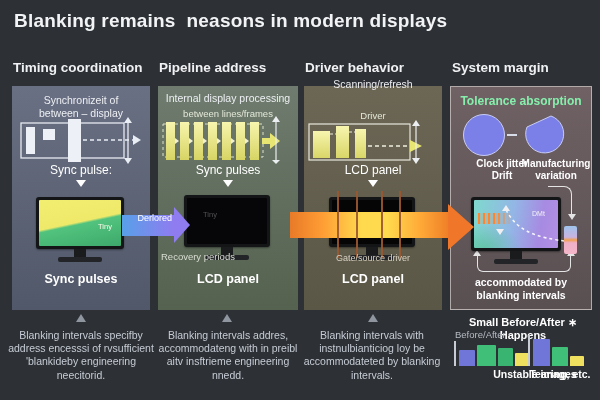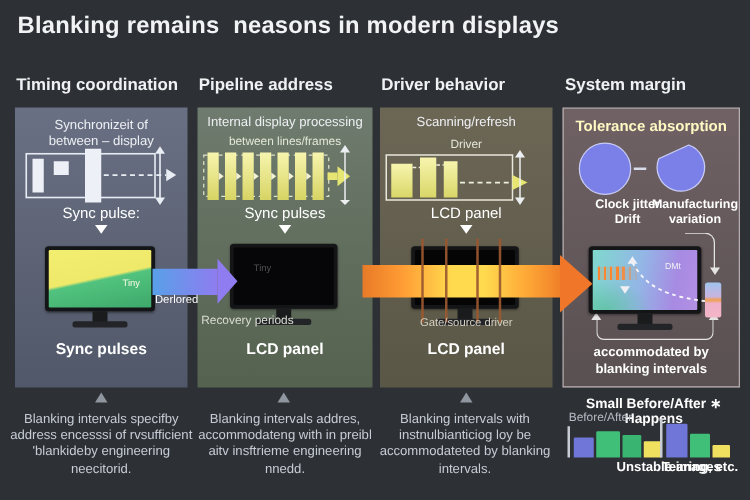--- a/index.html
+++ b/index.html
@@ -27,23 +27,23 @@
 
   .box-title { font-size:10.5px; color:#edeff3; line-height:1.25; }
   .box-sub   { font-size:9.5px;  color:#e4e8d8;text-align:center; }
   .mid-label { font-size:12px; font-weight:normal; color:#ffffff; }
   .bot-label { font-size:12.5px; font-weight:bold; color:#ffffff; }
   .small-note { font-size:9.5px; color:#d9ddd3; }
 
   .t-c1-title { left:12px; width:138px; top:94px; }
   .t-c2-title { left:158px; width:140px; top:92px; }
   .t-c2-sub   { left:158px; width:140px; top:108px; }
-  .t-c3-title { left:304px; width:138px; top:92px; }
+  .t-c3-title { left:304px; width:138px; top:78px; }
   .t-c3-sub   { left:304px; width:138px; top:110px; }
-  .t-c4-title { left:450px; width:142px; top:94px; font-size:12px; font-weight:bold; color:#fef9c3; }
+  .t-c4-title { left:450px; width:142px; top:94px; font-size:12px; font-weight:bold; color:#86efac; }
 
   .t-c1-mid { left:12px; width:138px; top:163px; }
   .t-c2-mid { left:158px; width:140px; top:163px; }
   .t-c3-mid { left:304px; width:138px; top:163px; }
   .t-c1-bot { left:12px; width:138px; top:272px; }
   .t-c2-bot { left:158px; width:140px; top:272px; }
   .t-c3-bot { left:304px; width:138px; top:272px; }
 
   .tri-down-w { width:0; height:0; border-left:5px solid transparent; border-right:5px solid transparent;
                 border-top:7px solid #fff; }
@@ -67,22 +67,22 @@
   .screen-tag { font-size:7.5px; color:#fafae8; z-index:3; }
   .tag1 { left:98px;  top:222px; }
   .tag2 { left:203px; top:210px; color:#525254; }
   .tag4 { left:532px; top:210px; font-size:7px; color:#f2f2f6; z-index:7; }
 
   
   .arrow-blue-body { left:122px; top:215px; width:52px; height:21px; z-index:5;
     background:linear-gradient(90deg,#58a0e8,#8f7cf0); }
   .arrow-blue-head { left:174px; top:207px; width:0; height:0; z-index:5;
     border-top:18px solid transparent; border-bottom:18px solid transparent; border-left:16px solid #8f7cf0; }
-  .arrow-blue-label { left:124px; top:229px; width:48px; height:38px; line-height:21px;
-    font-size:9px; color:#fff; z-index:6; text-align:left; }
+  .arrow-blue-label { left:124px; top:208px; width:48px; height:38px; line-height:21px;
+    font-size:9px; color:#fff; z-index:6; text-align:right; }
   .band-orange { left:290px; top:212px; width:158px; height:26px; z-index:5;
     background:linear-gradient(90deg,#e87a28 0%,#ff9c34 20%,#ffd94e 45%,#ffd94e 62%,#ffab38 82%,#f08028 100%); }
   .band-head { left:448px; top:204px; width:0; height:0; z-index:5;
     border-top:23px solid transparent; border-bottom:23px solid transparent; border-left:26px solid #f0772a; }
 
   .vline { width:2px; top:191px; height:67px; background:#9a5830; opacity:.92; z-index:6; }
   .vl1 { left:337px; } .vl2 { left:356px; } .vl3 { left:381px; } .vl4 { left:399px; }
   .t-c3-driver-note { left:304px; width:138px; top:253px; font-size:9px; color:#d6d0c2; z-index:7; }
   .t-c2-recovery { left:161px; top:251px; z-index:7; }
 

